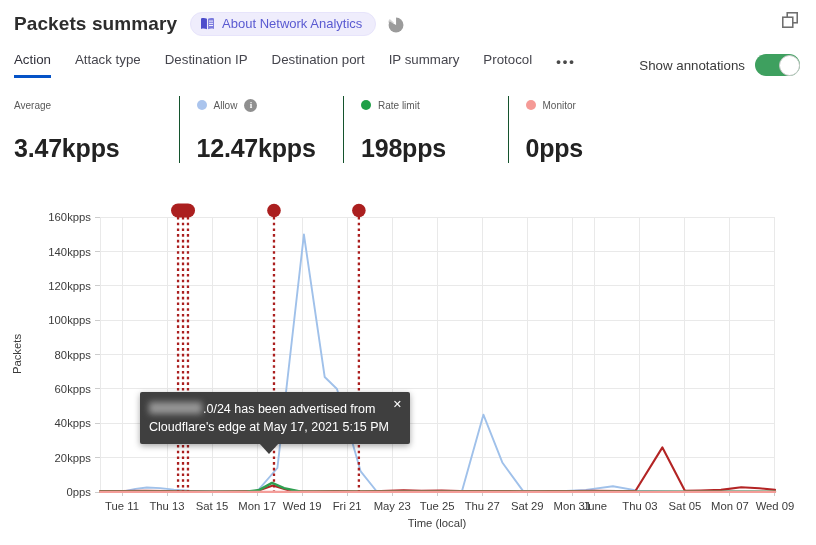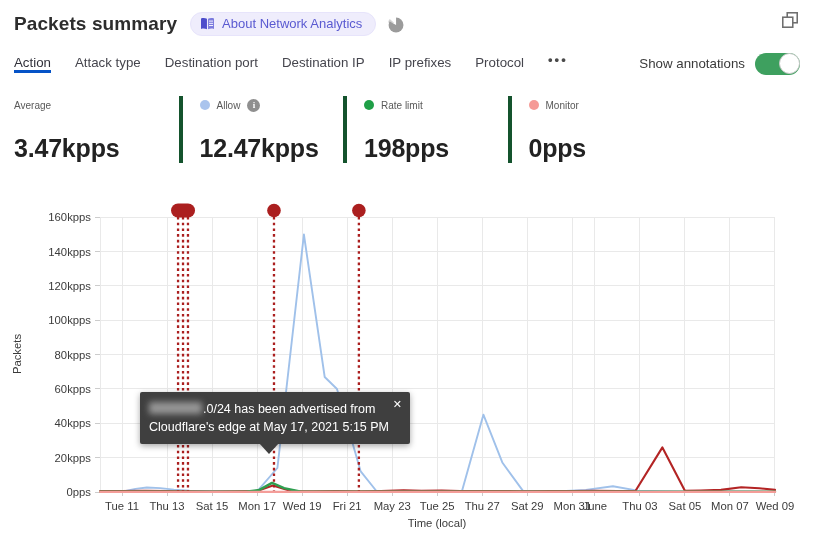--- a/index.html
+++ b/index.html
@@ -12,33 +12,33 @@
   .badge{margin-left:13px;display:inline-flex;align-items:center;gap:7px;
          background:var(--badge-bg,#efedfc);border:1px solid #e7e4fb;border-radius:13px;
          padding:3px 13px 4px 9px;cursor:pointer;}
   .badge-label{font-size:13px;color:var(--badge-text,#5a5ad1);}
   .pie-icon{margin-left:11px;width:17px;height:17px;display:inline-block;}
   .popout{position:absolute;right:2px;top:0;width:20px;height:20px;cursor:pointer;}
   
   .tabbar{position:absolute;top:52px;left:14px;right:16px;display:flex;
           justify-content:space-between;align-items:center;}
   .tabs{display:flex;align-items:center;gap:24px;}
-  .tab{font-size:13.3px;color:#45454d;border-bottom:3px solid transparent;cursor:pointer;}
+  .tab{font-size:13.3px;color:#45454d;padding-bottom:8px;border-bottom:3px solid transparent;cursor:pointer;}
   .tab.active{color:#30303a;border-bottom-color:var(--accent-blue,#0553c7);}
   .tab-more{font-size:13px;font-weight:700;color:#4a4a4a;letter-spacing:2px;padding-bottom:8px;cursor:pointer;}
   .annot-ctl{display:flex;align-items:center;gap:10px;}
   .annot-label{font-size:13.3px;color:#3a3a3a;}
   .toggle{width:45px;height:22px;border-radius:11px;background:var(--toggle-green,#3ea05f);
           position:relative;cursor:pointer;flex:0 0 auto;}
   .knob{position:absolute;top:0.5px;right:0.5px;width:21px;height:21px;border-radius:50%;
         background:#fff;border:1px solid #c9c9c9;box-sizing:border-box;}
   
   .stats{position:absolute;top:96px;left:14px;display:flex;}
   .stat{width:164.5px;box-sizing:border-box;}
-  .stat + .stat{border-left:4px solid #14532d;padding-left:17px;}
+  .stat + .stat{border-left:1px solid #14532d;padding-left:17px;}
   .stat-head{display:flex;align-items:center;gap:7px;height:18px;}
   .stat-label{font-size:10px;color:#595959;}
   .stat-dot{width:10px;height:10px;border-radius:50%;background:#ccc;flex:0 0 auto;}
   .info-icon{width:13px;height:13px;border-radius:50%;background:#8f8f8f;color:#fff;
              font-size:9px;font-weight:700;display:inline-flex;align-items:center;
              justify-content:center;cursor:pointer;font-family:"Liberation Serif",serif;}
   .stat-value{margin-top:20px;font-size:25px;font-weight:600;color:#222;letter-spacing:-0.2px;}
   
   #chart{position:absolute;left:0;top:0;pointer-events:none;}
   #chart text{font-family:"Liberation Sans",sans-serif;fill:#3b3b3b;}
@@ -82,23 +82,23 @@
       <rect x="6.5" y="2.5" width="9" height="9" fill="#fff" stroke="#6f6f6f" stroke-width="1.4"></rect>
       <rect x="2.5" y="6.5" width="9" height="9" fill="#fff" stroke="#6f6f6f" stroke-width="1.4"></rect>
     </svg>
   </span>
 </div>
 
 <div class="tabbar">
   <div class="tabs">
     <span class="tab active">Action</span>
     <span class="tab">Attack type</span>
+    <span class="tab">Destination IP</span>
     <span class="tab">Destination port</span>
-    <span class="tab">Destination IP</span>
-    <span class="tab">IP prefixes</span>
+    <span class="tab">IP summary</span>
     <span class="tab">Protocol</span>
     <span class="tab-more">•••</span>
   </div>
   <div class="annot-ctl">
     <span class="annot-label">Show annotations</span>
     <span class="toggle" role="switch" aria-checked="true">
       <span class="knob"></span>
     </span>
   </div>
 </div>

